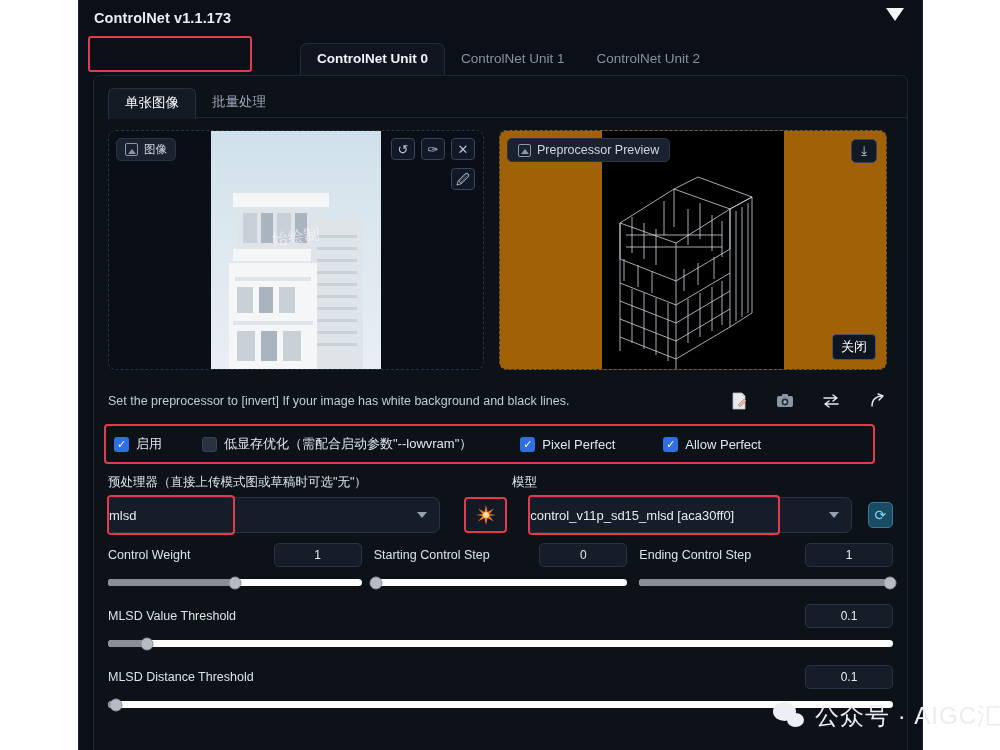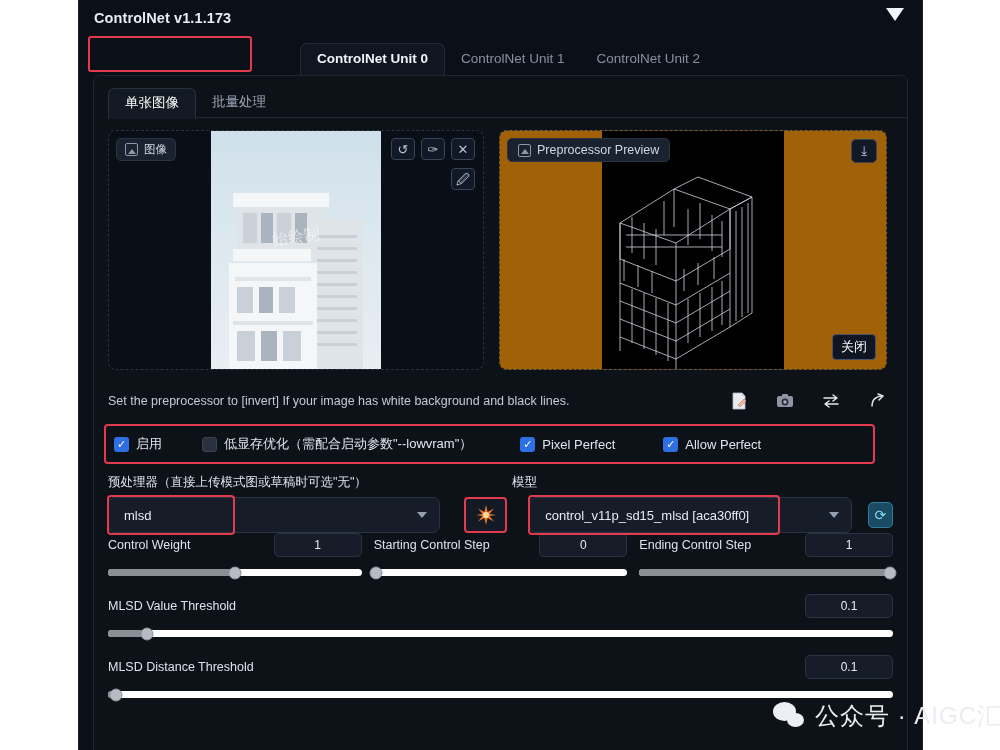--- a/index.html
+++ b/index.html
@@ -242,21 +242,21 @@
   .dd-label { font-size: 12.5px; color: #dfe4ec; }
   .dd-row { display: flex; align-items: center; margin-top: 6px; gap: 0; }
 
   .dd {
     position: relative;
     height: 36px;
     background: #161d29;
     border: 1px solid #2a3344;
     border-radius: 7px;
     display: flex; align-items: center;
-    padding: 0 15px;
+    padding: 0 0;
     font-size: 13px; color: #e6eaf1;
     cursor: pointer;
   }
   .dd .caret {
     position: absolute; right: 12px; top: 50%; transform: translateY(-50%);
     width: 0; height: 0;
     border-left: 5px solid transparent;
     border-right: 5px solid transparent;
     border-top: 6px solid #93a0b2;
   }
@@ -278,21 +278,21 @@
   .refresh-btn {
     width: 26px; height: 26px;
     background: #1a4b63;
     border: 1px solid #2f7c9e;
     border-radius: 5px;
     display: flex; align-items: center; justify-content: center;
     color: #7fdcf5; font-size: 14px; cursor: pointer;
   }
 
   
-  .sliders3 { display: flex; margin: 0 14px 0 14px; gap: 12px; }
+  .sliders3 { display: flex; margin: 10px 14px 0 14px; gap: 12px; }
   .sl-col { flex: 1; }
   .sl-head { display: flex; align-items: center; justify-content: space-between; }
   .sl-label { font-size: 12.5px; color: #dde3ea; }
   .sl-num {
     width: 88px; height: 24px;
     background: #161d29; border: 1px solid #2a3344; border-radius: 5px;
     display: flex; align-items: center; justify-content: center;
     font-size: 12px; color: #e8ecf2;
     cursor: text;
   }

